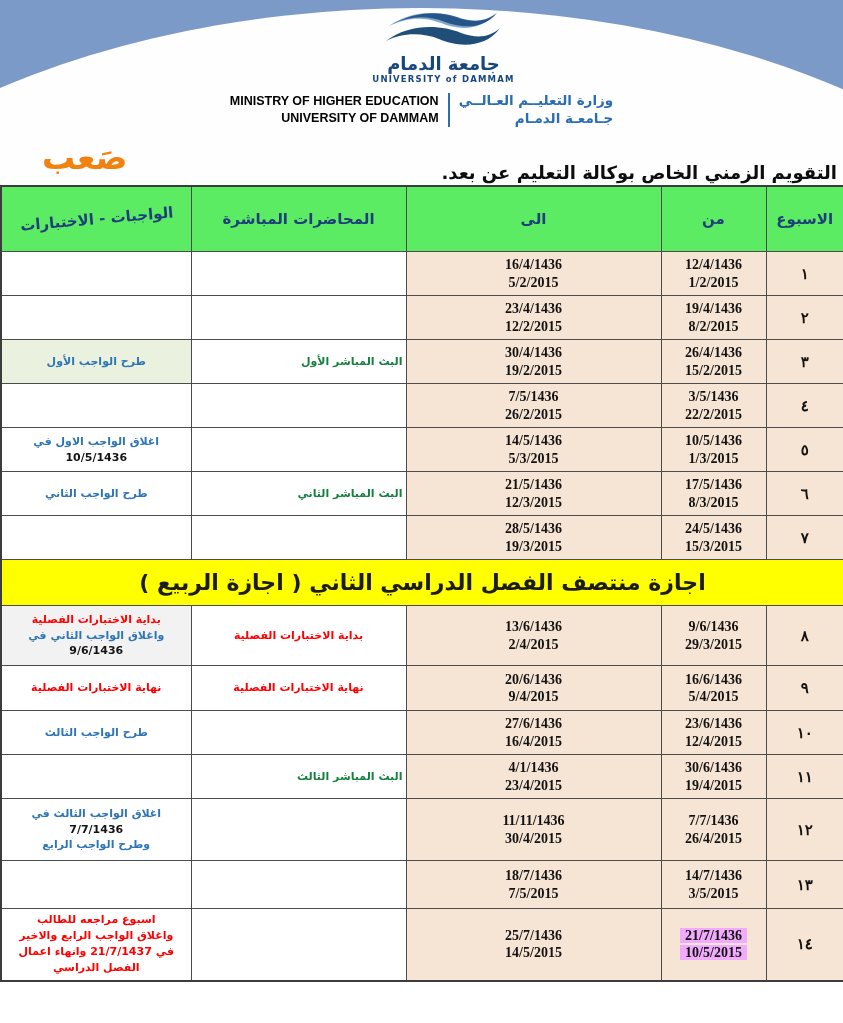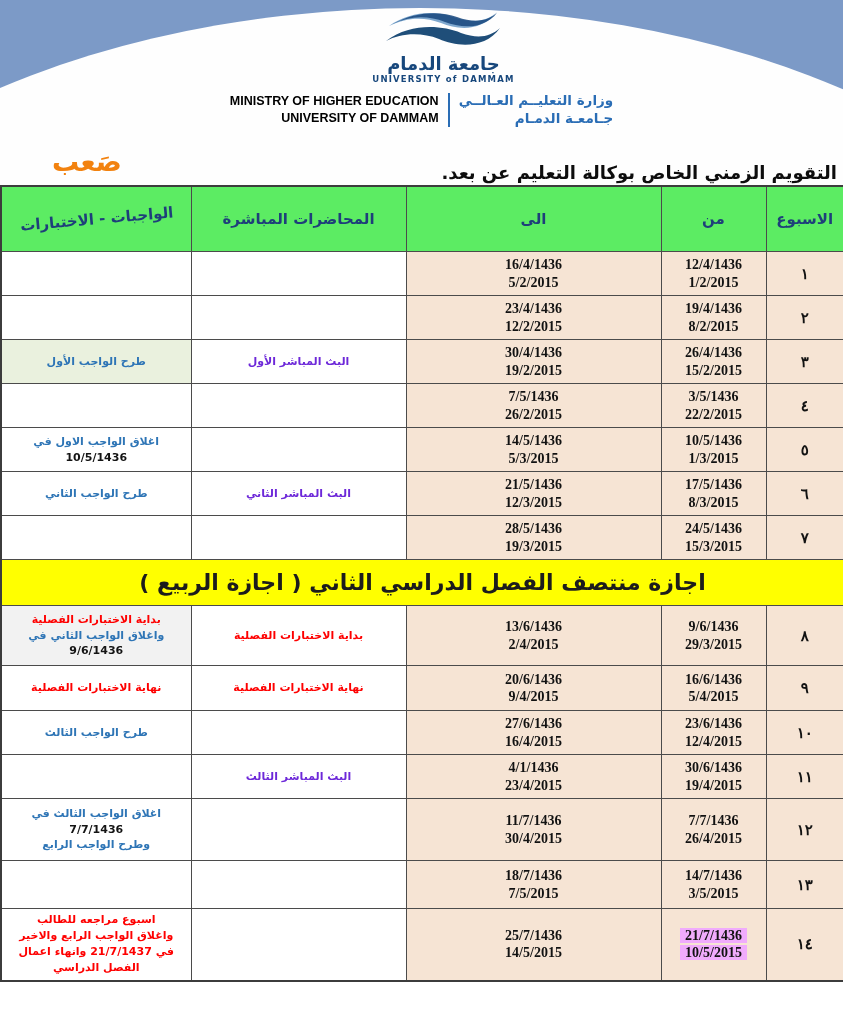--- a/index.html
+++ b/index.html
@@ -19,22 +19,22 @@
   .logo-en{font-size:8.5px; font-weight:bold; color:#17477c; letter-spacing:1.2px;}
   .ministry{
     position:absolute; top:92px; left:0; width:100%;
     display:flex; justify-content:center; align-items:center; gap:9px;
   }
   .ministry .en{ text-align:right; color:#000000; font-weight:bold; font-size:12.5px; line-height:1.35;
     font-family:"Liberation Sans", sans-serif;}
   .ministry .sep{width:2px; height:34px; background:#2a6db5;}
   .ministry .ar{ text-align:right; color:#2a6db5; font-weight:bold; font-size:13.5px; line-height:1.3;}
   .annotation{
-    position:absolute; left:52px; bottom:8px;
-    color:#f2820f; font-size:27px; font-weight:bold;
+    position:absolute; left:42px; bottom:8px;
+    color:#f2820f; font-size:33px; font-weight:bold;
   }
   .page-title{
     position:absolute; right:6px; bottom:2px;
     color:#0d0d0d; font-size:18px; font-weight:bold;
   }
   
   table.sched{
     width:843px; border-collapse:collapse; table-layout:fixed;
     border:2px solid #3c3c3c; direction:rtl;
   }
@@ -47,21 +47,21 @@
   .bg-green-light{background:#eaf1de;}
   .bg-gray-light{background:#f2f2f2;}
   .date-line{
     direction:ltr; font-family:"Liberation Serif", serif;
     font-weight:bold; font-size:14px; color:#121212; line-height:1.25;
   }
   .week-num{
     font-family:"Liberation Serif", serif; font-weight:bold; font-size:15px; color:#121212;
   }
   .lec-line,.hw-line{font-weight:bold; font-size:11px; line-height:1.45;}
-  .c-blue{color:#2e75b6;} .c-orange{color:#6d28d9;} .c-red{color:#fe0000;} .c-black{color:#141414;}
+  .c-blue{color:#2e75b6;} .c-orange{color:#15803d;text-align:right;} .c-red{color:#fe0000;} .c-black{color:#141414;}
   .hl{background:#f0abfc; padding:0 5px;}
   td.banner{
     background:#ffff00; color:#1c1c1c; font-weight:bold; font-size:22px; height:43px;
   }
 </style>
 </head>
 <body>
 
 <div class="page">
 
@@ -307,21 +307,21 @@
         </tr>
         <tr style="height: 62px;">
           <td class="cell-peach">
             <div class="week-num">١٢</div>
           </td>
           <td class="cell-peach">
             <div class="date-line">7/7/1436</div>
             <div class="date-line">26/4/2015</div>
           </td>
           <td class="cell-peach">
-            <div class="date-line">11/7/1436</div>
+            <div class="date-line">11/11/1436</div>
             <div class="date-line">30/4/2015</div>
           </td>
           <td></td>
           <td>
             <div class="hw-line c-blue">اغلاق الواجب الثالث في</div>
             <div class="hw-line c-black">7/7/1436</div>
             <div class="hw-line c-blue">وطرح الواجب الرابع</div>
           </td>
         </tr>
         <tr style="height: 48px;">

